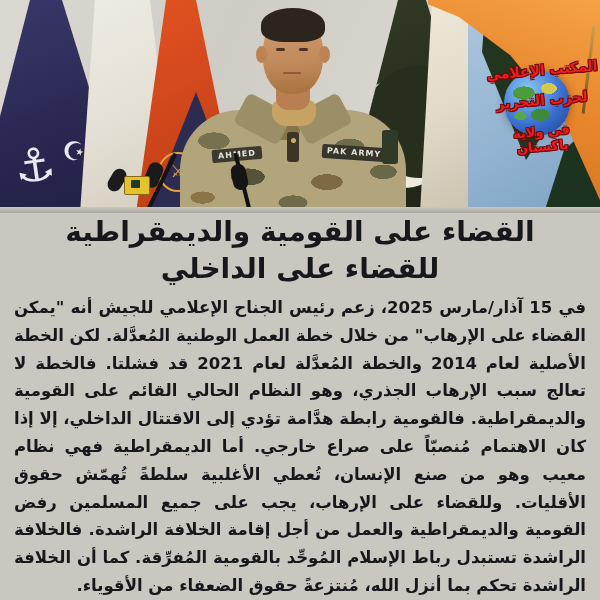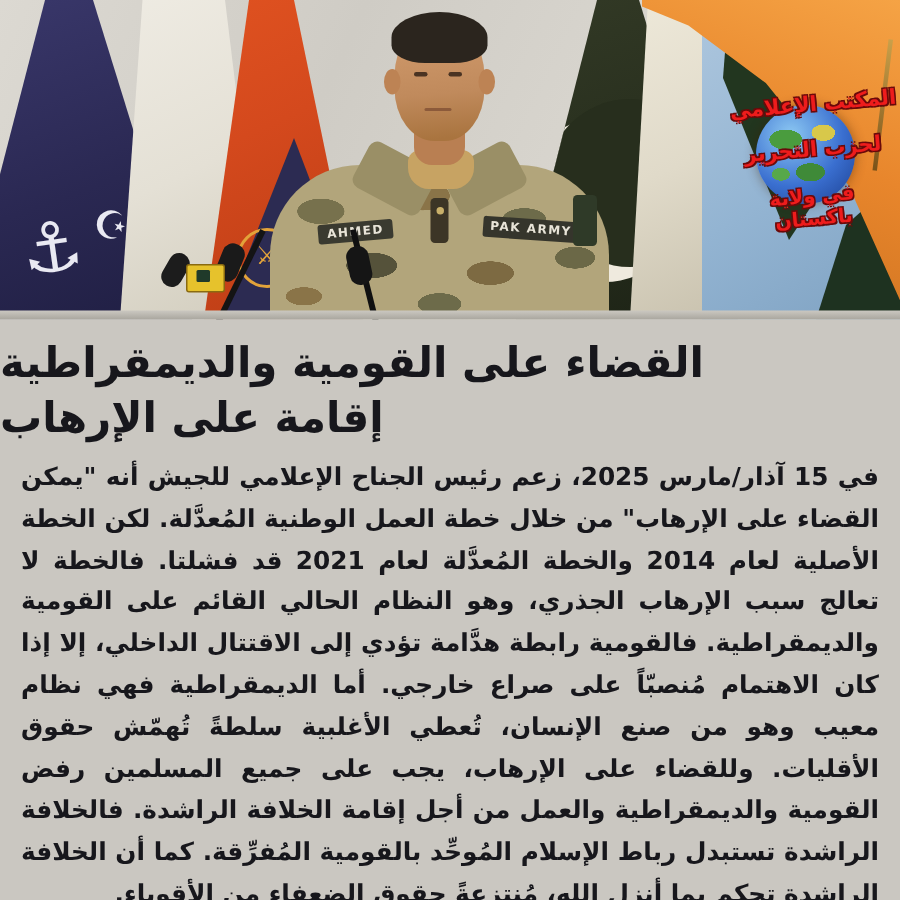--- a/index.html
+++ b/index.html
@@ -126,21 +126,21 @@
     color:#ee1c1c;font-weight:bold;font-size:14px;
     text-shadow:1px 1px 0 #6a0a0a,-1px -1px 0 #6a0a0a,1px -1px 0 #6a0a0a,-1px 1px 0 #6a0a0a;}
   .logo-line1{top:36px;}
   .logo-line2{top:66px;}
   .logo-line3{top:98px;font-size:13px;}
 
   .desk{left:0;bottom:0;width:600px;height:6px;background:linear-gradient(#cbc8c1,#a9a69e);}
 
   
   .textarea{position:relative;width:600px;height:387px;background:#cac7c1;direction:rtl;}
-  .title{padding-top:10px;text-align:left;color:#17171c;font-weight:bold;
+  .title{text-align:center;color:#17171c;font-weight:bold;
     font-size:28px;line-height:37px;}
   .body-text{margin:7px 14px 0 14px;color:#17171c;font-weight:bold;font-size:16.5px;
     line-height:27.8px;text-align:justify;}
 </style>
 </head>
 <body>
 
 <div class="poster">
 
   <div class="photo">
@@ -202,18 +202,18 @@
       <div class="logo-line logo-line2">لحزب التحرير</div>
       <div class="logo-line logo-line3">في ولاية باكستان</div>
     </div>
 
     <div class="desk"></div>
   </div>
 
   <div class="textarea">
     <div class="title">
       <div>القضاء على القومية والديمقراطية</div>
-      <div>إقامة على الإرهاب</div>
+      <div>للقضاء على الداخلي</div>
     </div>
     <div class="body-text">في 15 آذار/مارس 2025، زعم رئيس الجناح الإعلامي للجيش أنه "يمكن القضاء على الإرهاب" من خلال خطة العمل الوطنية المُعدَّلة. لكن الخطة الأصلية لعام 2014 والخطة المُعدَّلة لعام 2021 قد فشلتا. فالخطة لا تعالج سبب الإرهاب الجذري، وهو النظام الحالي القائم على القومية والديمقراطية. فالقومية رابطة هدَّامة تؤدي إلى الاقتتال الداخلي، إلا إذا كان الاهتمام مُنصبّاً على صراع خارجي. أما الديمقراطية فهي نظام معيب وهو من صنع الإنسان، تُعطي الأغلبية سلطةً تُهمّش حقوق الأقليات. وللقضاء على الإرهاب، يجب على جميع المسلمين رفض القومية والديمقراطية والعمل من أجل إقامة الخلافة الراشدة. فالخلافة الراشدة تستبدل رباط الإسلام المُوحِّد بالقومية المُفرِّقة. كما أن الخلافة الراشدة تحكم بما أنزل الله، مُنتزعةً حقوق الضعفاء من الأقوياء.</div>
   </div>
 
 </div>
 
 </body></html>

